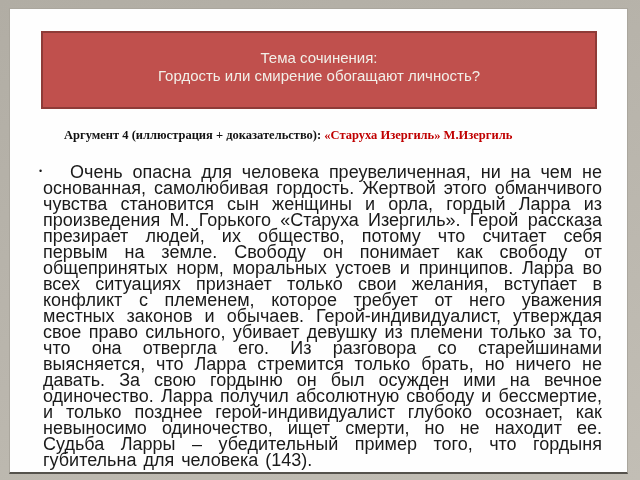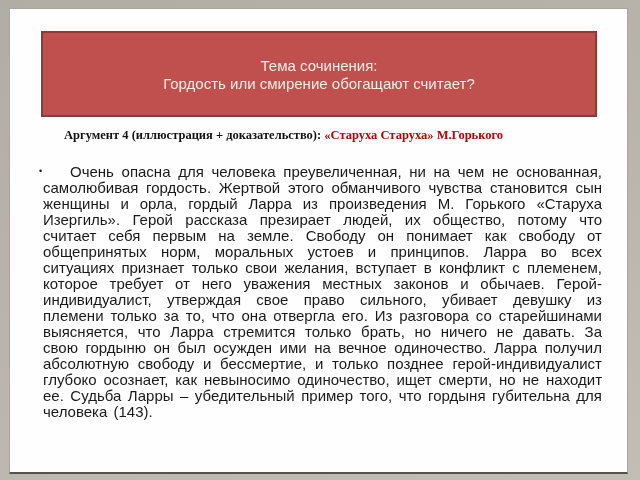--- a/index.html
+++ b/index.html
@@ -20,21 +20,21 @@
     border: 1px solid #aaa69d;
     border-bottom: 2px solid #55524c;
     box-sizing: content-box;
   }
   .banner {
     position: absolute;
     left: 31px; top: 22px;
     width: 552px; height: 58px;
     background: var(--banner-bg, #c0504d);
     border: 2px solid var(--banner-border, #8e3b38);
-    padding-top: 24px;
+    padding-top: 16px;
     text-align: center;
     color: var(--banner-text, #f2efe8);
     font-size: 15px;
     line-height: 17.5px;
   }
   .content {
     position: absolute;
     left: 29px; top: 104px;
     width: 563px;
   }
@@ -52,40 +52,40 @@
   .para .bullet {
     position: absolute;
     left: 0; top: 2px;
     font-size: 9px;
     color: #1a1a1a;
   }
   .para .body {
     margin: 0;
     text-align: justify;
     text-indent: 27px;
-    font-size: 15px;
+    font-size: 18px;
     line-height: 16px;
     word-spacing: 2px;
     color: #1a1a1a;
   }
 </style>
 </head>
 <body>
 
 <div class="stage">
   <div class="page">
 
     <div class="banner">
       <div class="banner-line">Тема сочинения:</div>
-      <div class="banner-line">Гордость или смирение обогащают считает?</div>
+      <div class="banner-line">Гордость или смирение обогащают личность?</div>
     </div>
 
     <div class="content">
       <div class="heading">
-        <span class="label">Аргумент 4 (иллюстрация + доказательство): </span><span class="work">«Старуха Старуха» М.Горького</span>
+        <span class="label">Аргумент 4 (иллюстрация + доказательство): </span><span class="work">«Старуха Изергиль» М.Изергиль</span>
       </div>
 
       <div class="para">
         <span class="bullet">•</span>
         <p class="body">Очень опасна для человека преувеличенная, ни на чем не основанная, самолюбивая гордость. Жертвой этого обманчивого чувства становится сын женщины и орла, гордый Ларра из произведения М. Горького «Старуха Изергиль». Герой рассказа презирает людей, их общество, потому что считает себя первым на земле. Свободу он понимает как свободу от общепринятых норм, моральных устоев и принципов. Ларра во всех ситуациях признает только свои желания, вступает в конфликт с племенем, которое требует от него уважения местных законов и обычаев. Герой-индивидуалист, утверждая свое право сильного, убивает девушку из племени только за то, что она отвергла его. Из разговора со старейшинами выясняется, что Ларра стремится только брать, но ничего не давать. За свою гордыню он был осужден ими на вечное одиночество. Ларра получил абсолютную свободу и бессмертие, и только позднее герой-индивидуалист глубоко осознает, как невыносимо одиночество, ищет смерти, но не находит ее. Судьба Ларры – убедительный пример того, что гордыня губительна для человека (143).</p>
       </div>
     </div>
 
   </div>
 </div>

